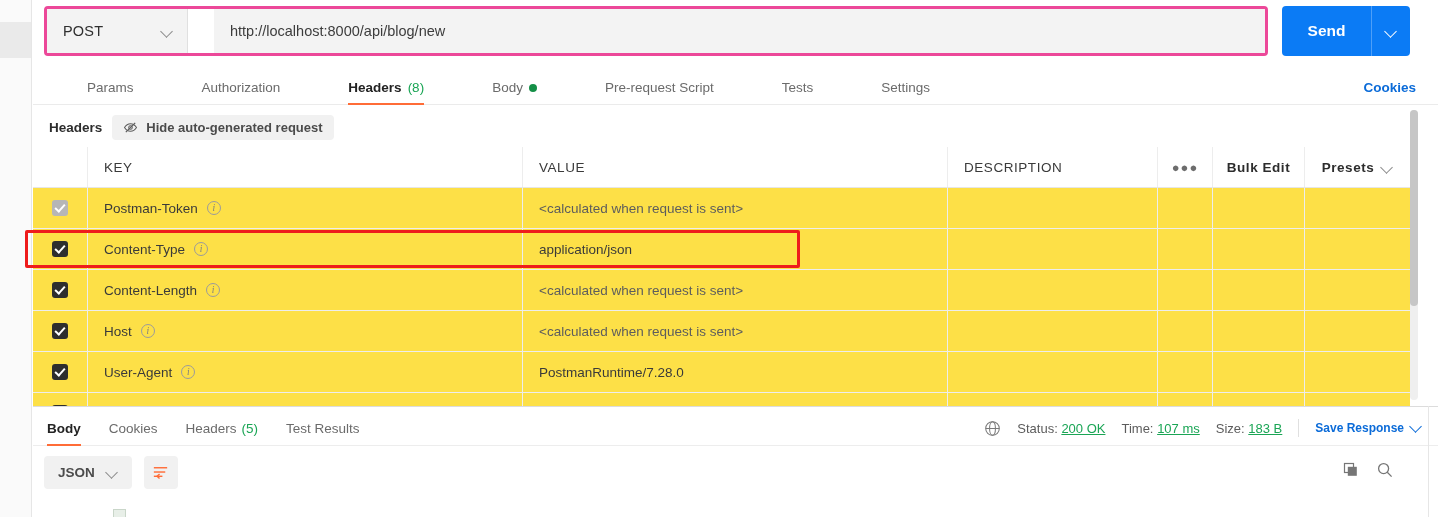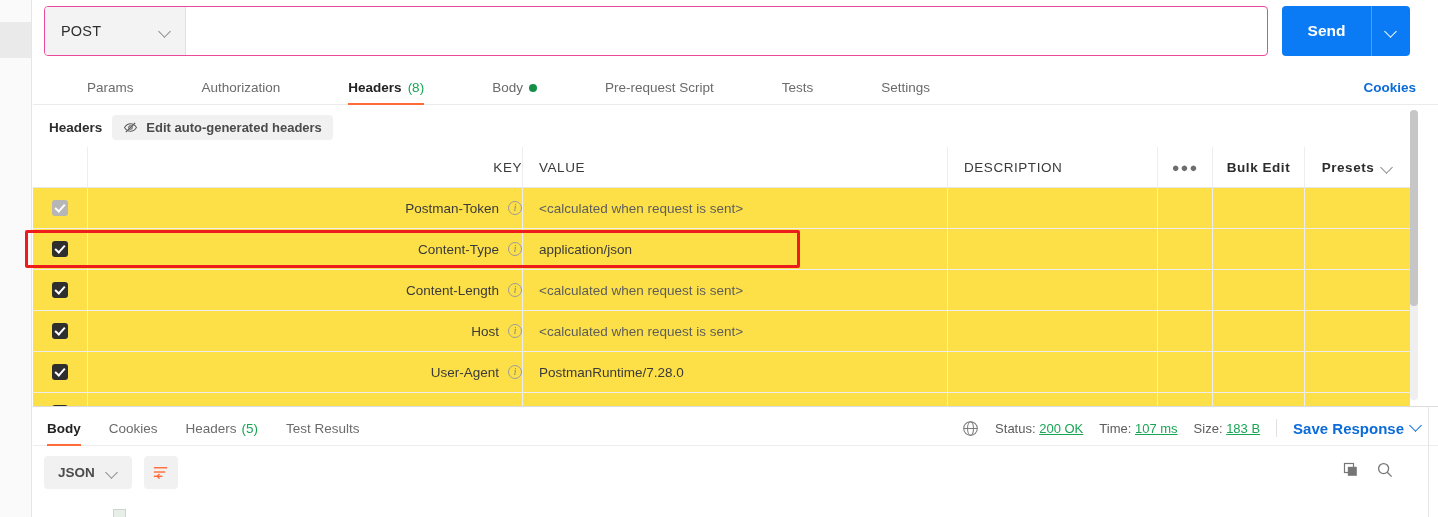--- a/index.html
+++ b/index.html
@@ -19,21 +19,21 @@
   }
   .rail-block {
     position:absolute; left:0; top:22px; width:31px; height:36px;
     background:#eaeaea;
   }
 
   
   .urlbar { position:absolute; left:44px; top:6px; width:1252px; height:50px; }
   .url-wrap {
     position:absolute; left:0; top:0; width:1224px; height:50px;
-    border:1px solid #ec4899; border-radius:4px; background:#ffffff;
+    border:3px solid #ec4899; border-radius:4px; background:#ffffff;
     display:flex; align-items:stretch; overflow:hidden;gap:26px;
   }
   .method {
     width:141px; background:#f3f3f3; display:flex; align-items:center;
     justify-content:space-between; padding:0 14px 0 16px; cursor:pointer;
     border-right:1px solid #e0e0e0;
   }
   .method-label { font-size:14.5px; color:#2f2f2f; letter-spacing:.2px; }
   .chev { width:11px; height:11px; position:relative; }
   .chev::before {
@@ -97,21 +97,21 @@
   }
   .hide-pill-label { font-size:13px; color:#4b4b4b; font-weight:bold; }
 
   
   .table { position:absolute; left:33px; top:147px; width:1377px; }
   .trow { display:flex; height:41px; border-bottom:1px solid #ededed; }
   .thead { background:#ffffff; border-bottom:1px solid #e6e6e6; }
   .thead .tc { color:#6e6e6e; font-size:12.5px; letter-spacing:.55px; }
   .tc { display:flex; align-items:center; border-right:1px solid #ededed; }
   .c-check { width:55px; justify-content:center; }
-  .c-key   { width:435px; padding-left:16px; gap:9px;justify-content:flex-end; }
+  .c-key   { width:435px; padding-left:16px; gap:9px; }
   .c-val   { width:425px; padding-left:16px; }
   .c-desc  { flex:1; padding-left:16px; }
   .c-dots  { width:55px; justify-content:center; }
   .c-bulk  { width:92px; justify-content:center; }
   .c-pres  { width:105px; justify-content:center; gap:8px; border-right:0; }
 
   .trow.body { background:#fde047; }
   .cell-text { font-size:13.5px; color:#3a3a3a; }
   .cell-text.muted { color:#5d5d5d; }
 
@@ -169,21 +169,21 @@
     height:2px; background:#ff6c37;
   }
   .resp-meta {
     position:absolute; right:16px; bottom:8px;
     display:flex; align-items:center; gap:16px;
   }
   .meta-item { font-size:13px; color:#5c5c5c; white-space:nowrap; }
   .meta-item b { color:#1aa555; font-weight:normal;text-decoration:underline; }
   .meta-sep { width:1px; height:18px; background:#e0e0e0; }
   .save-resp {
-    font-size:15px; color:#0b6bd8; font-weight:bold; cursor:pointer;
+    font-size:12px; color:#0b6bd8; font-weight:bold; cursor:pointer;
     display:flex; gap:7px;
   }
   .save-resp .chev::before { border-color:#0b6bd8; }
 
   .resp-toolbar {
     position:absolute; left:0; top:46px; width:100%; height:38px;
     display:flex; align-items:center; padding-left:11px; gap:12px;
   }
   .seg {
     display:flex; background:#f1f1f1; border-radius:4px; overflow:hidden; height:33px;
@@ -222,20 +222,21 @@
   <div class="left-rail">
     <div class="rail-block"></div>
   </div>
 
   <div class="urlbar">
     <div class="url-wrap">
       <div class="method">
         <span class="method-label">POST</span>
         <span class="chev"></span>
       </div>
+      <input class="url-input" value="http://localhost:8000/api/blog/new" placeholder="Enter request URL" style="">
     </div>
     <div class="send-group">
       <div class="send-btn">Send</div>
       <div class="send-split"></div>
       <div class="send-caret">
         <span class="chev"></span>
       </div>
     </div>
   </div>
 
@@ -267,21 +268,21 @@
   </div>
 
   <div class="sub-bar">
     <span class="sub-title">Headers</span>
     <div class="hide-pill">
       <svg width="15" height="15" viewBox="0 0 16 16">
         <path d="M1.6 8s2.5-4 6.4-4 6.4 4 6.4 4-2.5 4-6.4 4S1.6 8 1.6 8z" fill="none" stroke="#5b5b5b" stroke-width="1.1"></path>
         <circle cx="8" cy="8" r="1.9" fill="none" stroke="#5b5b5b" stroke-width="1.1"></circle>
         <line x1="3" y1="13" x2="13" y2="3" stroke="#5b5b5b" stroke-width="1.3"></line>
       </svg>
-      <span class="hide-pill-label">Edit auto-generated headers</span>
+      <span class="hide-pill-label">Hide auto-generated request</span>
     </div>
   </div>
 
   <div class="table">
 
     <div class="trow thead">
       <div class="tc c-check"></div>
       <div class="tc c-key">
         <span class="cell-text">KEY</span>
       </div>

